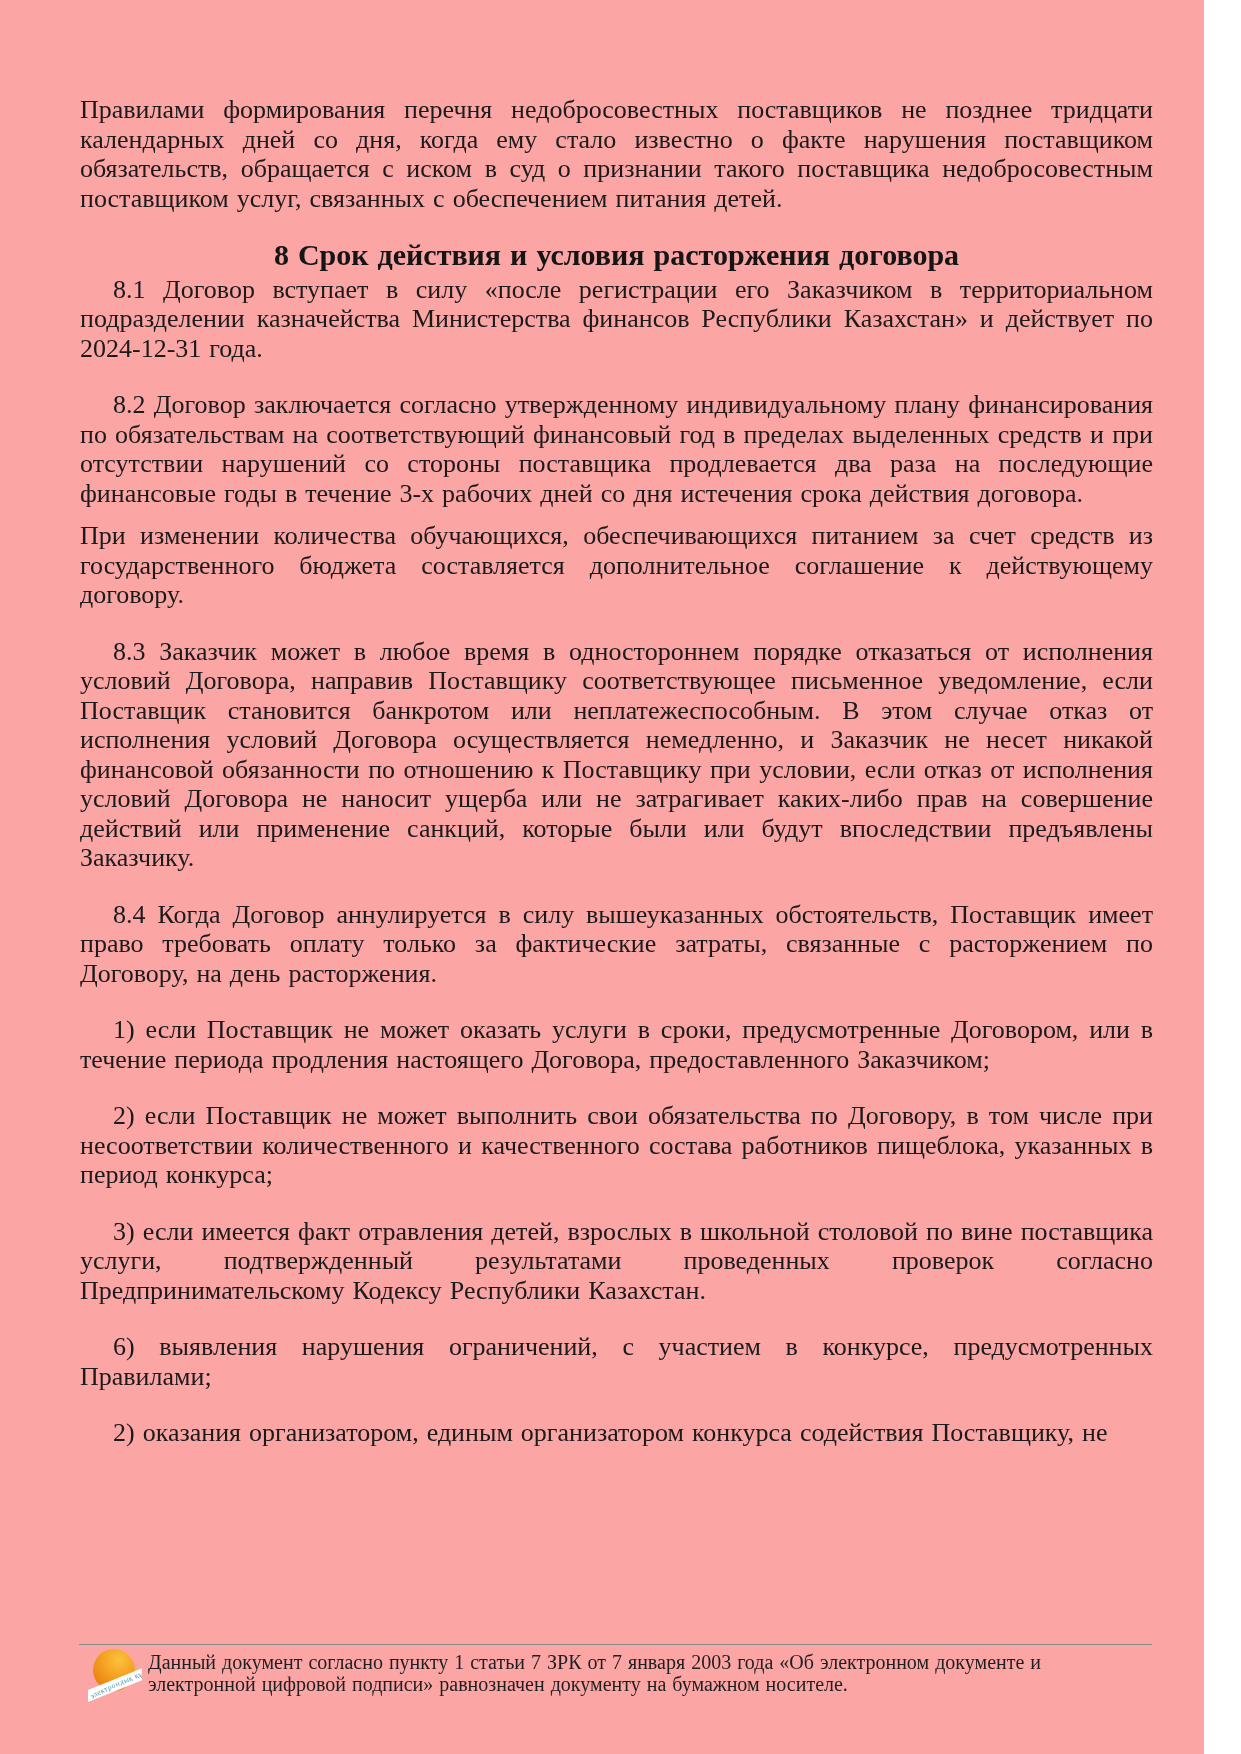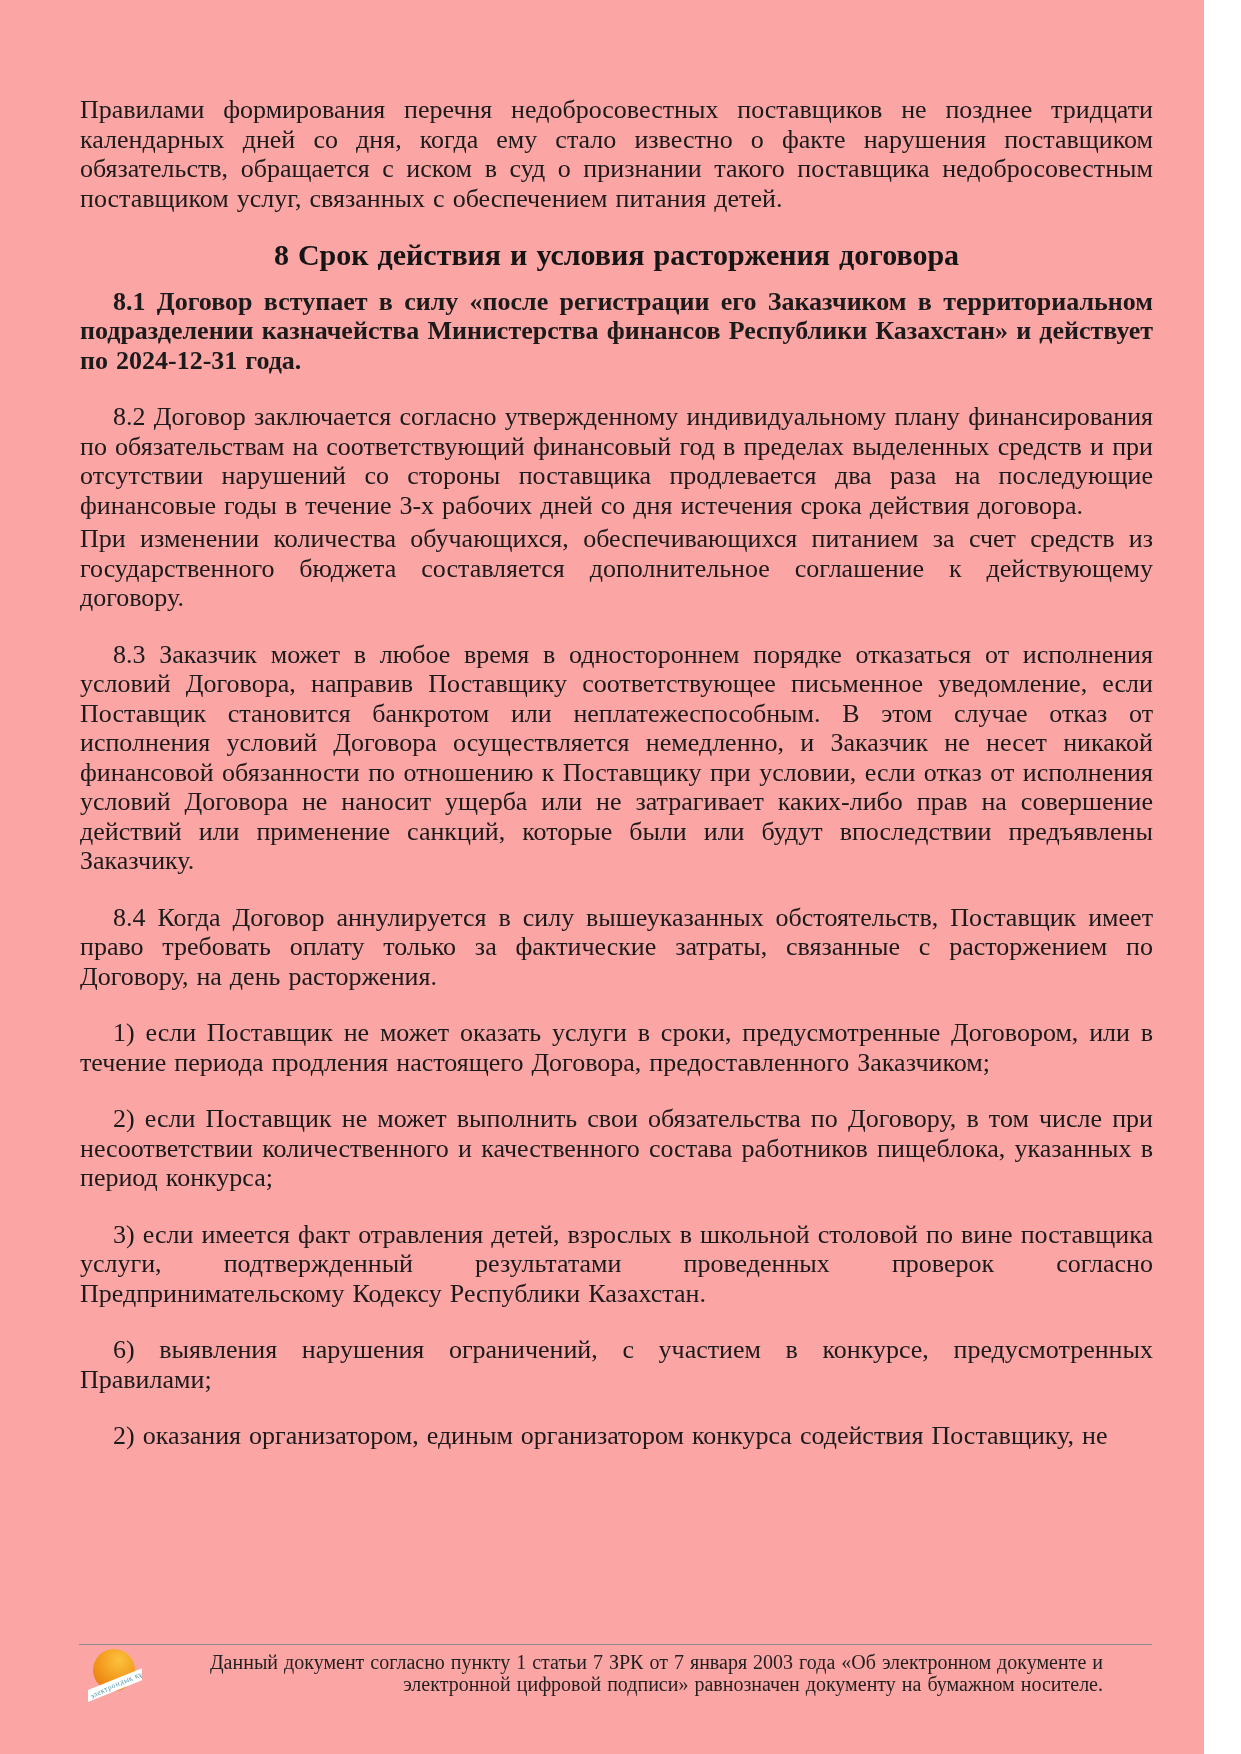--- a/index.html
+++ b/index.html
@@ -28,26 +28,25 @@
   }
   .para {
     margin: 27px 0 0 0;
     text-indent: 33px;
   }
   .para.first {
     margin-top: 0;
     text-indent: 0;
   }
   .para.cont {
-    margin-top: 4px;
+    margin-top: 13px;
     text-indent: 0;
   }
   .para.after-heading {
-    margin-top: 17px;
-    font-weight: bold;
+    margin-top: 5px;
   }
   .heading {
     margin: 27px 0 0 0;
     text-indent: 0;
     text-align: center;
     font-weight: bold;
     font-size: 30px;
     line-height: 29.5px;
     color: #151515;
   }
@@ -66,21 +65,21 @@
     width: 54px;
     height: 58px;
   }
   .footer-note {
     position: absolute;
     left: 148px;
     top: 1651px;
     width: 955px;
     font-size: 20px;
     line-height: 22.3px;
-    text-align: right;
+    text-align: left;
     color: #1f1f1f;
     word-spacing: 1px;
   }
 </style>
 </head>
 <body>
 
 <div class="page">
 
   <div class="doc">

